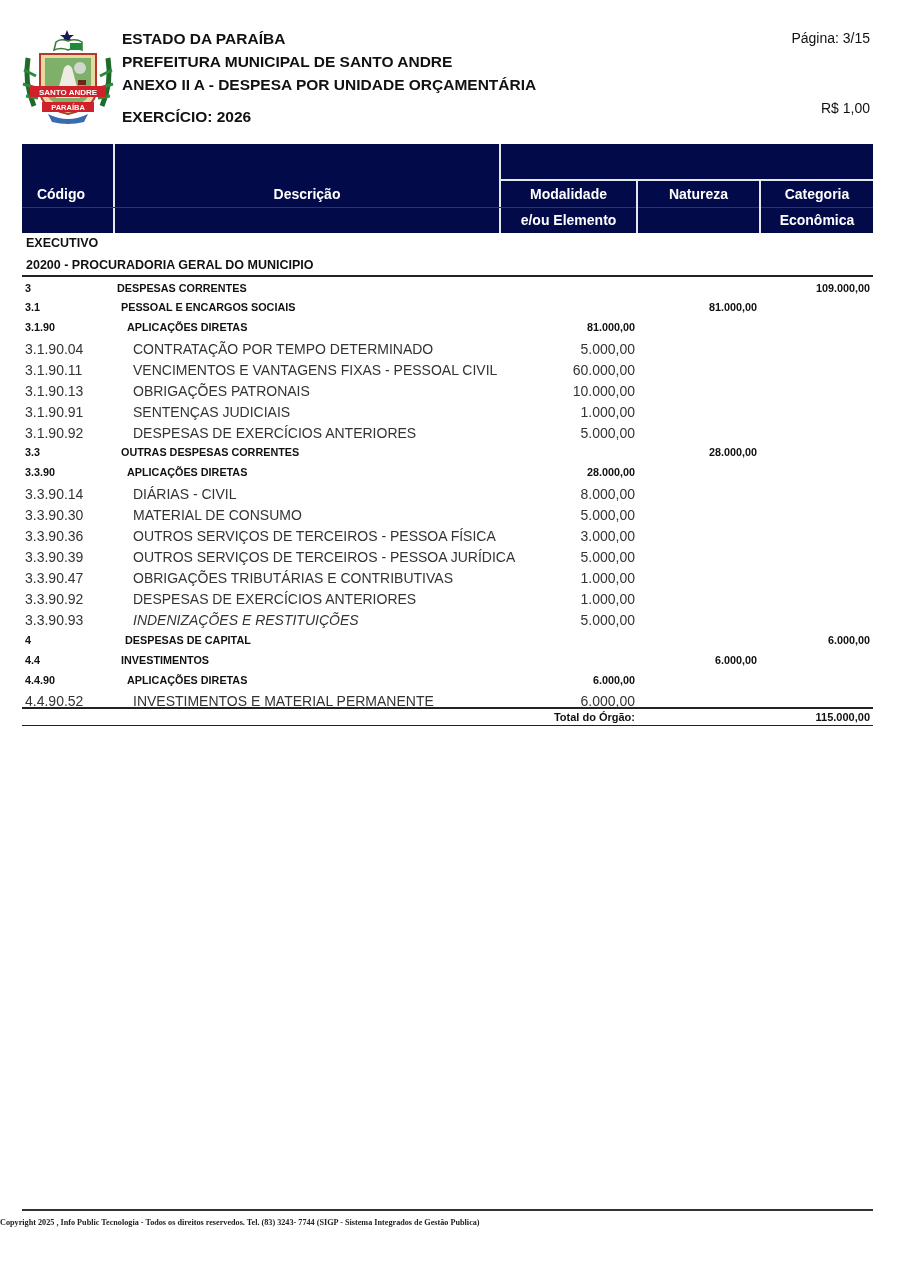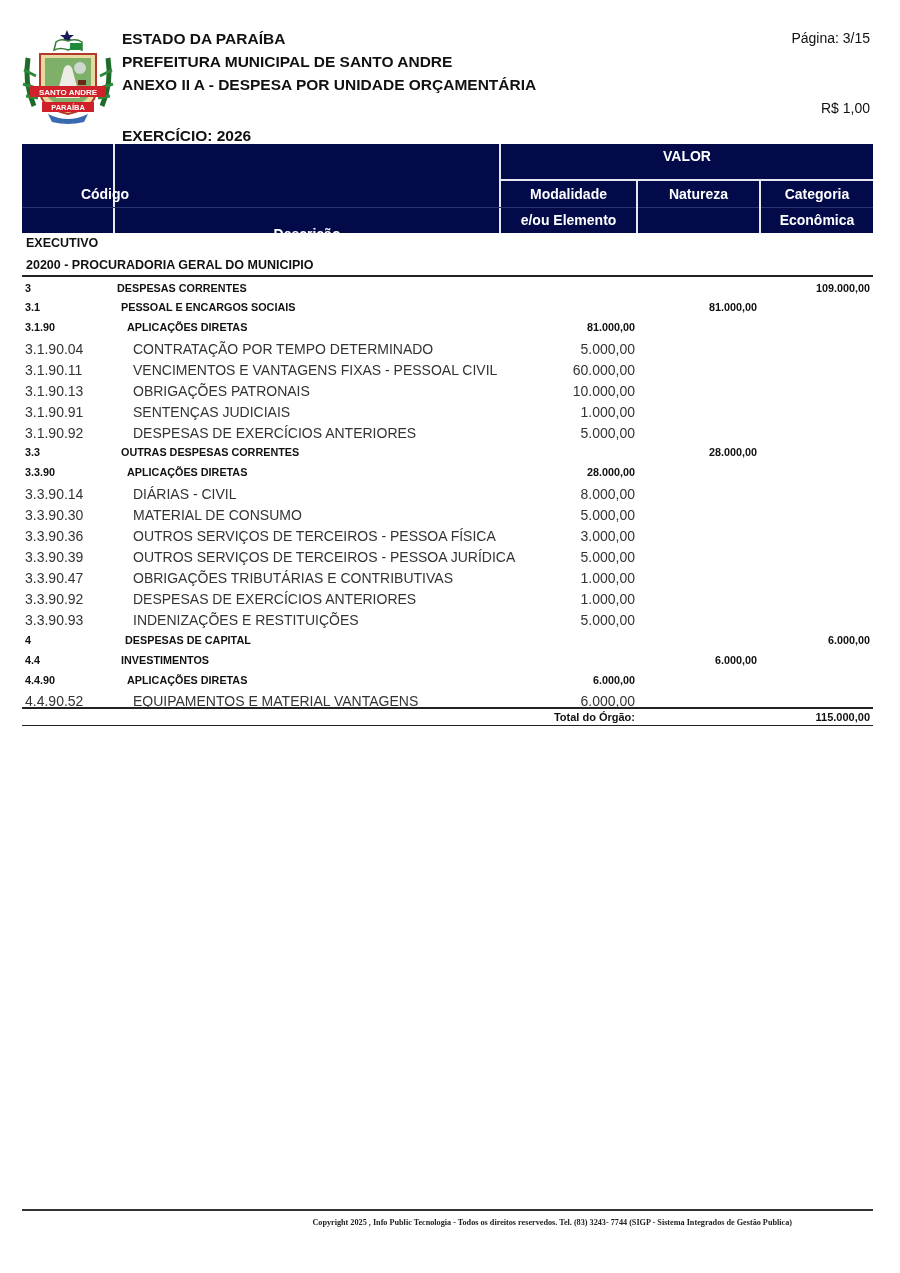--- a/index.html
+++ b/index.html
@@ -5,21 +5,21 @@
     * { box-sizing: border-box; margin: 0; padding: 0; }
     html, body { width: 900px; height: 1273px; background: #ffffff; }
     body { position: relative; font-family: "Liberation Sans", sans-serif; color: #111; overflow: hidden; }
 
     .logo { position: absolute; left: 20px; top: 28px; width: 96px; height: 98px; }
 
     .hdr-title { position: absolute; left: 122px; font-weight: bold; font-size: 15.5px; color: #111; white-space: nowrap; }
     .hdr-t1 { top: 30px; }
     .hdr-t2 { top: 53px; }
     .hdr-t3 { top: 76px; }
-    .hdr-t4 { top: 108px; margin-top: 19px; }
+    .hdr-t4 { top: 108px; }
     .hdr-right { position: absolute; right: 30px; font-size: 14px; color: #111; white-space: nowrap; }
     .page-no { top: 30px; }
     .currency { top: 100px; }
 
     .thead { position: absolute; left: 22px; top: 144px; width: 851px; height: 89px; background: #020a4a; color: #fff; font-weight: bold; font-size: 14px; }
     .thead .vline { position: absolute; top: 0; bottom: 0; width: 2px; background: #e6e6ee; }
     .thead .hline { position: absolute; height: 1px; background: #2c3470; }
     .thead .cell { position: absolute; text-align: center; white-space: nowrap; }
     .sec { position: absolute; left: 4px; font-weight: bold; font-size: 12.5px; white-space: nowrap; }
     .rule { position: absolute; left: 22px; width: 851px; background: #222; }
@@ -31,21 +31,21 @@
     .row .v2 { position: absolute; right: 116px; top: 3px; white-space: nowrap; }
     .row .v3 { position: absolute; right: 3px; top: 3px; white-space: nowrap; }
     .row.b { font-weight: bold; font-size: 10.8px; }
     .row.n { color: #333; }
 
     .total { position: absolute; left: 22px; width: 851px; top: 709px; height: 18px; font-size: 11px; font-weight: bold; }
     .total .lbl { position: absolute; right: 238px; top: 2px; }
     .total .val { position: absolute; right: 3px; top: 2px; }
 
     .footer-rule { position: absolute; left: 22px; top: 1209px; width: 851px; height: 2px; background: #333; }
-    .footer { position: absolute; left: 0; width: 792px; top: 1218px; text-align: right; font-family: "Liberation Serif", serif; font-weight: bold; font-size: 8.2px; color: #222; }
+    .footer { position: absolute; left: 0; width: 792px; top: 1218px; text-align: left; font-family: "Liberation Serif", serif; font-weight: bold; font-size: 8.2px; color: #222; }
   </style>
 </head>
 <body>
 
 <div class="logo">
   <svg width="96" height="98" viewBox="0 0 96 98">
 
     <polygon points="47,2 49,7 54,7 50,10 52,15 47,12 42,15 44,10 40,7 45,7" fill="#1a1a5a"></polygon>
 
     <path d="M36,14 Q40,10 48,13 Q56,10 62,14 L62,22 Q55,19 48,22 Q41,19 34,22 Z" fill="#fff" stroke="#3a7a3a" stroke-width="1.5"></path>
@@ -79,23 +79,22 @@
 <div class="hdr-right currency">R$ 1,00</div>
 
 <div class="thead">
   <div class="vline" style="left:91px;"></div>
   <div class="vline" style="left:477px;"></div>
   <div class="hline" style="left:0; right:0; top:63px;"></div>
   <div style="position:absolute; left:479px; right:0; top:35px; height:2px; background:#e6e6ee;"></div>
   <div class="vline" style="left:614px; top:37px;"></div>
   <div class="vline" style="left:737px; top:37px;"></div>
 
-  <div class="cell" style="left:0; width:78px; top:42px;margin-left:44px;">Código</div>
-  <div class="cell" style="left:93px; width:384px; top:42px;margin-top:40px;">Descrição</div>
-  <div class="cell" style="left:479px; right:0; top:4px;">VALOR</div>
+  <div class="cell" style="left:0; width:78px; top:42px;">Código</div>
+  <div class="cell" style="left:93px; width:384px; top:42px;">Descrição</div>
   <div class="cell" style="left:479px; width:135px; top:42px;">Modalidade</div>
   <div class="cell" style="left:479px; width:135px; top:68px;">e/ou Elemento</div>
   <div class="cell" style="left:616px; width:121px; top:42px;">Natureza</div>
   <div class="cell" style="left:739px; right:0; top:42px;">Categoria</div>
   <div class="cell" style="left:739px; right:0; top:68px;">Econômica</div>
 </div>
 
 <div class="sec" style="left:26px; top:236px;">EXECUTIVO</div>
 <div class="sec" style="left:26px; top:258px;">20200 - PROCURADORIA GERAL DO MUNICIPIO</div>
 <div class="rule" style="top:275px; height:2px;"></div>
@@ -208,21 +207,21 @@
     </div>
     <div class="row n" style="top: 588px;">
       <span class="code">3.3.90.92</span>
       <span class="desc" style="left: 111px;">DESPESAS DE EXERCÍCIOS ANTERIORES</span>
       <span class="v1">1.000,00</span>
       <span class="v2"></span>
       <span class="v3"></span>
     </div>
     <div class="row n" style="top: 609px;">
       <span class="code">3.3.90.93</span>
-      <span class="desc" style="left: 111px;">INDENIZAÇÕES E RESTITUIÇÕES</span>
+      <span class="desc" style="left: 111px; font-style: italic;">INDENIZAÇÕES E RESTITUIÇÕES</span>
       <span class="v1">5.000,00</span>
       <span class="v2"></span>
       <span class="v3"></span>
     </div>
     <div class="row b" style="top: 631px;">
       <span class="code">4</span>
       <span class="desc" style="left: 95px; padding-left: 8px;">DESPESAS DE CAPITAL</span>
       <span class="v1"></span>
       <span class="v2"></span>
       <span class="v3">6.000,00</span>
@@ -236,21 +235,21 @@
     </div>
     <div class="row b" style="top: 671px;">
       <span class="code">4.4.90</span>
       <span class="desc" style="left: 105px;">APLICAÇÕES DIRETAS</span>
       <span class="v1">6.000,00</span>
       <span class="v2"></span>
       <span class="v3"></span>
     </div>
     <div class="row n" style="top: 690px;">
       <span class="code">4.4.90.52</span>
-      <span class="desc" style="left: 111px;">EQUIPAMENTOS E MATERIAL VANTAGENS</span>
+      <span class="desc" style="left: 111px;">INVESTIMENTOS E MATERIAL PERMANENTE</span>
       <span class="v1">6.000,00</span>
       <span class="v2"></span>
       <span class="v3"></span>
     </div>
   </div>
 
 <div class="rule" style="top:707px; height:2px;"></div>
 <div class="total">
   <span class="lbl">Total do Órgão:</span>
   <span class="val">115.000,00</span>

